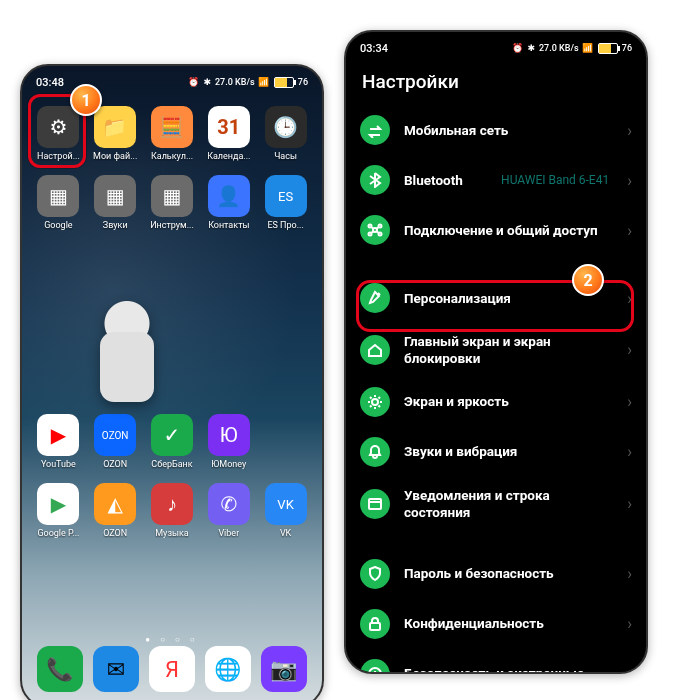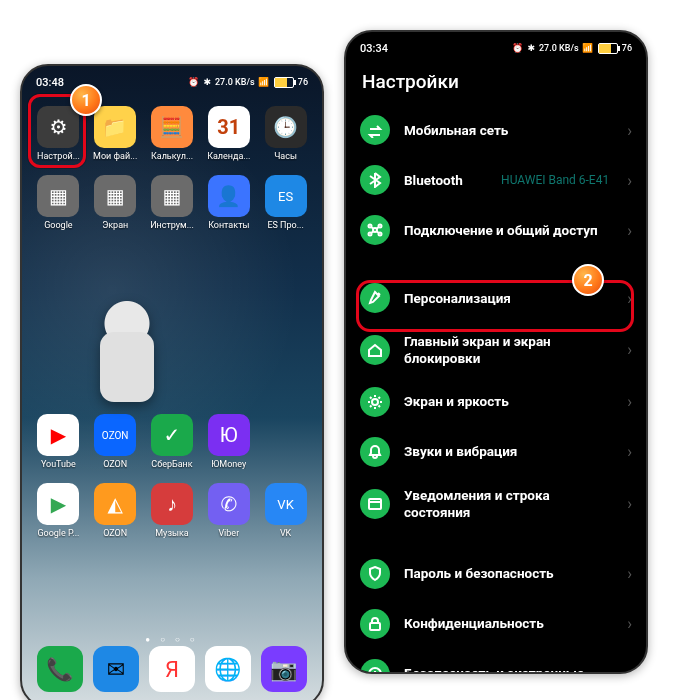--- a/index.html
+++ b/index.html
@@ -166,21 +166,21 @@
         <div class="lbl">Часы</div>
       </div>
     </div>
   <div class="home-grid" id="row2">
       <div class="app">
         <div class="ico" style="background: rgb(107, 107, 107);">▦</div>
         <div class="lbl">Google</div>
       </div>
       <div class="app">
         <div class="ico" style="background: rgb(107, 107, 107);">▦</div>
-        <div class="lbl">Экран</div>
+        <div class="lbl">Звуки</div>
       </div>
       <div class="app">
         <div class="ico" style="background: rgb(107, 107, 107);">▦</div>
         <div class="lbl">Инструм...</div>
       </div>
       <div class="app">
         <div class="ico" style="background: rgb(59, 116, 255);">👤</div>
         <div class="lbl">Контакты</div>
       </div>
       <div class="app">

